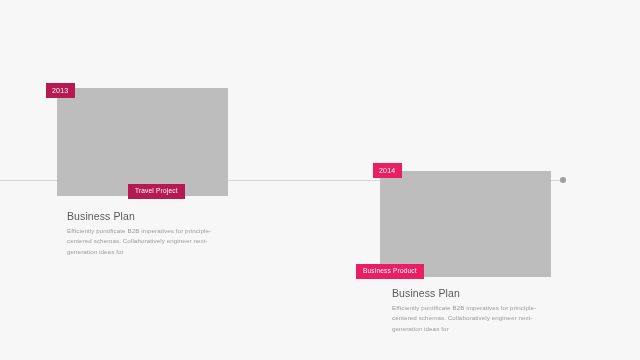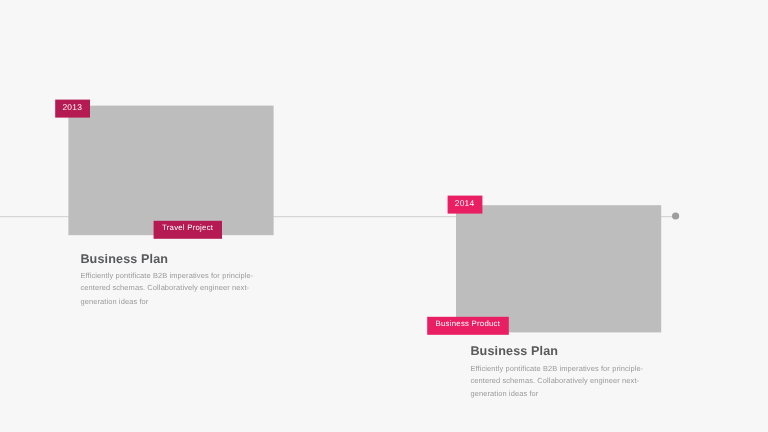--- a/index.html
+++ b/index.html
@@ -66,21 +66,21 @@
     line-height: 1;
     padding: 4px 7px;
     letter-spacing: 0.2px;
     white-space: nowrap;
   }
   .copy-block {
     position: absolute;
   }
   .copy-title {
     font-size: 10.5px;
-    font-weight: bold;
+    font-weight: normal;
     color: #58595b;
     margin: 0 0 3px 0;
     line-height: 1.1;
     letter-spacing: 0.1px;
   }
   .copy-body {
     font-size: 6.2px;
     color: #9a9a9a;
     margin: 0;
     line-height: 1.75;

